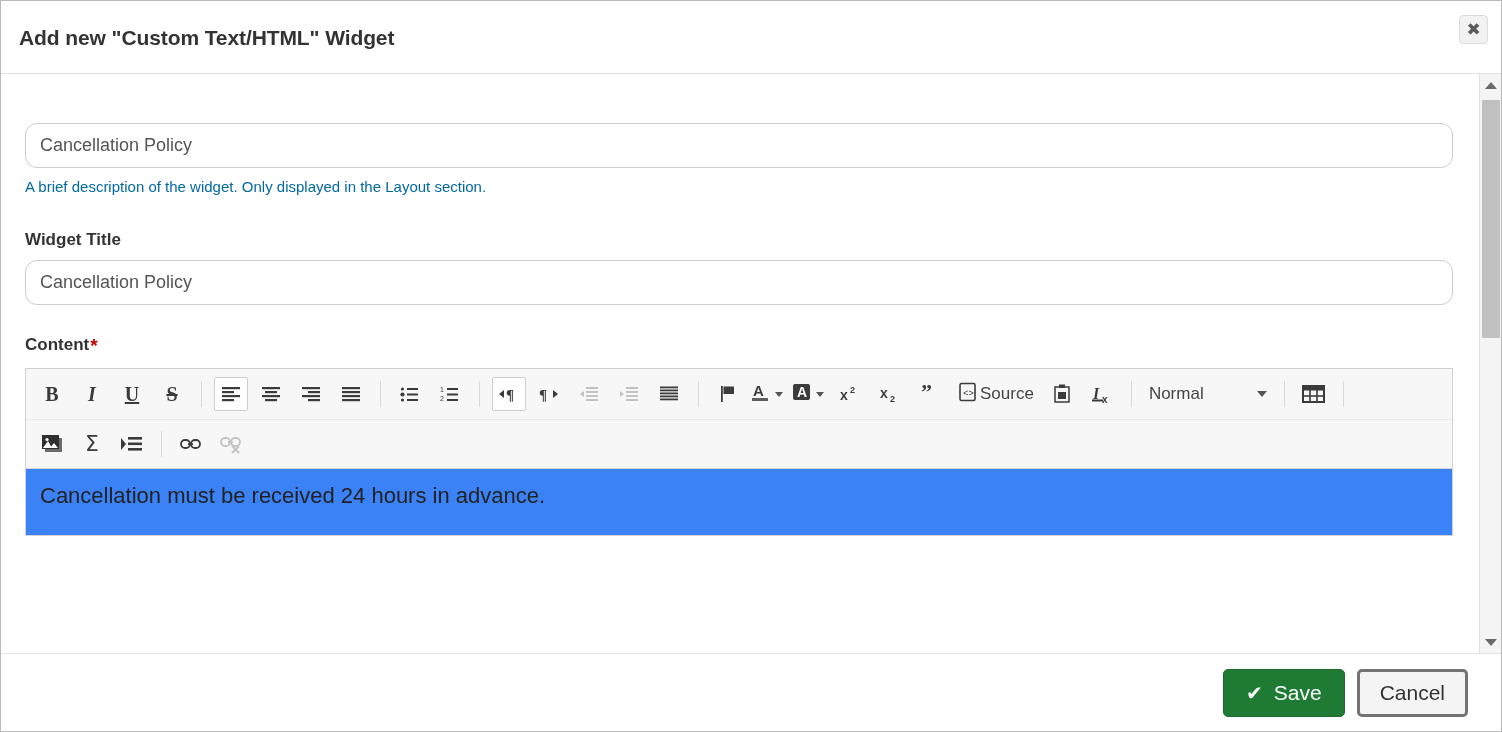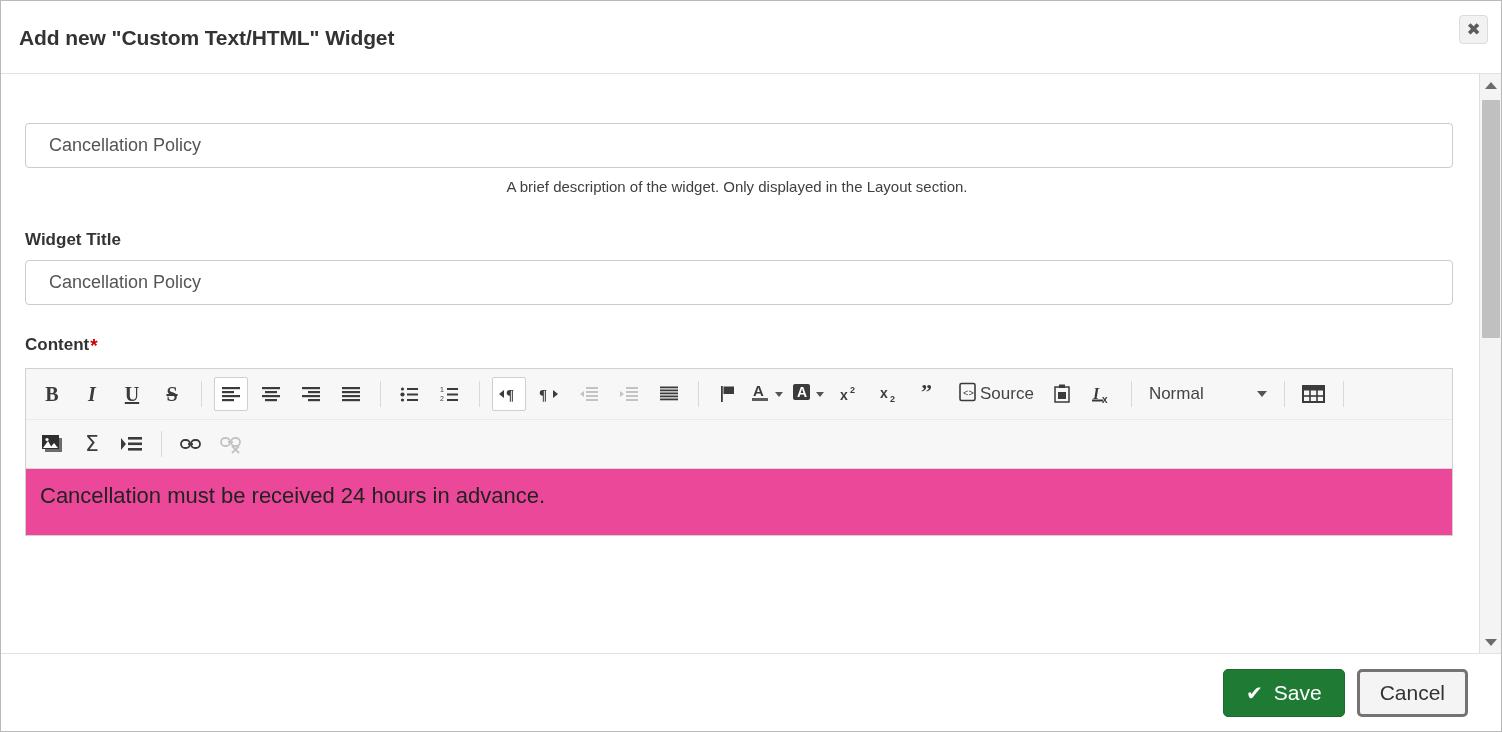--- a/index.html
+++ b/index.html
@@ -93,37 +93,36 @@
     font-size: 19px;
     font-weight: bold;
     vertical-align: -2px;
     margin-left: 1px;
   }
   .text-input {
     display: block;
     box-sizing: border-box;
     width: 1428px;
     height: 45px;
-    padding: 0 23px;
+    padding: 0 14px;
     margin-top: 12px;
     font-family: "Liberation Sans", sans-serif;
     font-size: 18px;
     color: #555555;
     background: #ffffff;
     border: 1px solid #cccccc;
-    border-radius: 4px;
+    border-radius: 12px;
     outline: none;
   }
   .text-input::placeholder { color: #555555; }
   .help-text {
     margin-top: 11px;
     font-size: 15px;
-    color: #404040;
+    color: #0369a1;
     line-height: 1;
-    text-align: center;
   }
   
   .gap-1 { height: 37px; }
   .gap-2 { height: 31px; }
   .gap-3 { height: 30px; }
   .gap-top { height: 37px; }
 
   
   .editor {
     margin-top: 13px;
@@ -216,21 +215,21 @@
     cursor: pointer;
   }
   .src-btn .src-label {
     font-size: 17px;
     color: #444444;
     margin-left: 2px;
   }
   .editor-area {
     min-height: 52px;
     padding: 14px 14px 0 14px;
-    background: #ec4899;
+    background: #3b82f6;
   }
   .editor-text {
     font-size: 22px;
     color: #222222;
     line-height: 1.2;
     font-family: "Liberation Sans", sans-serif;
   }
   
   .g { font-family: "Liberation Serif", serif; font-weight: bold; font-size: 20px; }
   .g-i { font-family: "Liberation Serif", serif; font-style: italic; font-size: 20px; font-weight: bold;}

